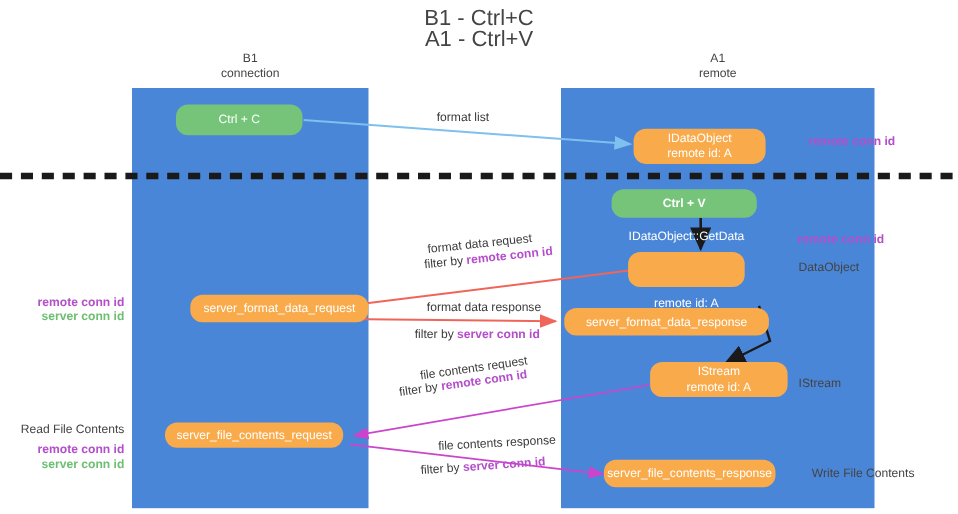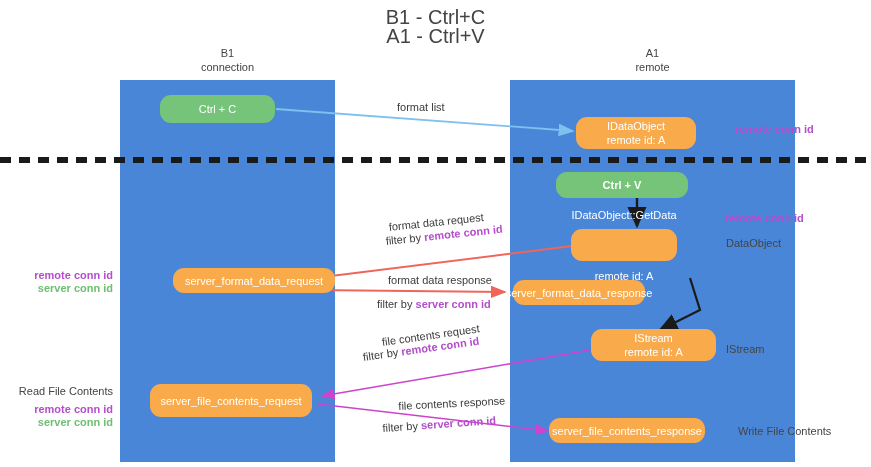--- a/index.html
+++ b/index.html
@@ -157,30 +157,30 @@
 
   <div class="box box-orange" style="left:571px; top:229px; width:106px; height:32px;gap:47px;">
     <span>IDataObject::GetData</span>
     <span>remote id: A</span>
   </div>
 
   <div class="box box-orange" style="left:150px; top:268px; width:162px; height:25px;margin-left:23px;">
     <span>server_format_data_request</span>
   </div>
 
-  <div class="box box-orange" style="left:513px; top:280px; width:132px; height:25px;">
+  <div class="box box-orange" style="left:513px; top:280px; width:186px; height:25px;">
     <span>server_format_data_response</span>
   </div>
 
   <div class="box box-orange" style="left:591px; top:329px; width:125px; height:32px;">
     <span>IStream</span>
     <span>remote id: A</span>
   </div>
 
-  <div class="box box-orange" style="left:150px; top:384px; width:162px; height:33px;">
+  <div class="box box-orange" style="left:150px; top:384px; width:162px; height:23px;">
     <span>server_file_contents_request</span>
   </div>
 
   <div class="box box-orange" style="left:549px; top:418px; width:156px; height:25px;">
     <span>server_file_contents_response</span>
   </div>
 
   <div class="side-label right c-remote" style="left:735px; top:122px;">remote conn id</div>
 
   <div class="side-label right c-remote" style="left:725px; top:211px;">remote conn id</div>

